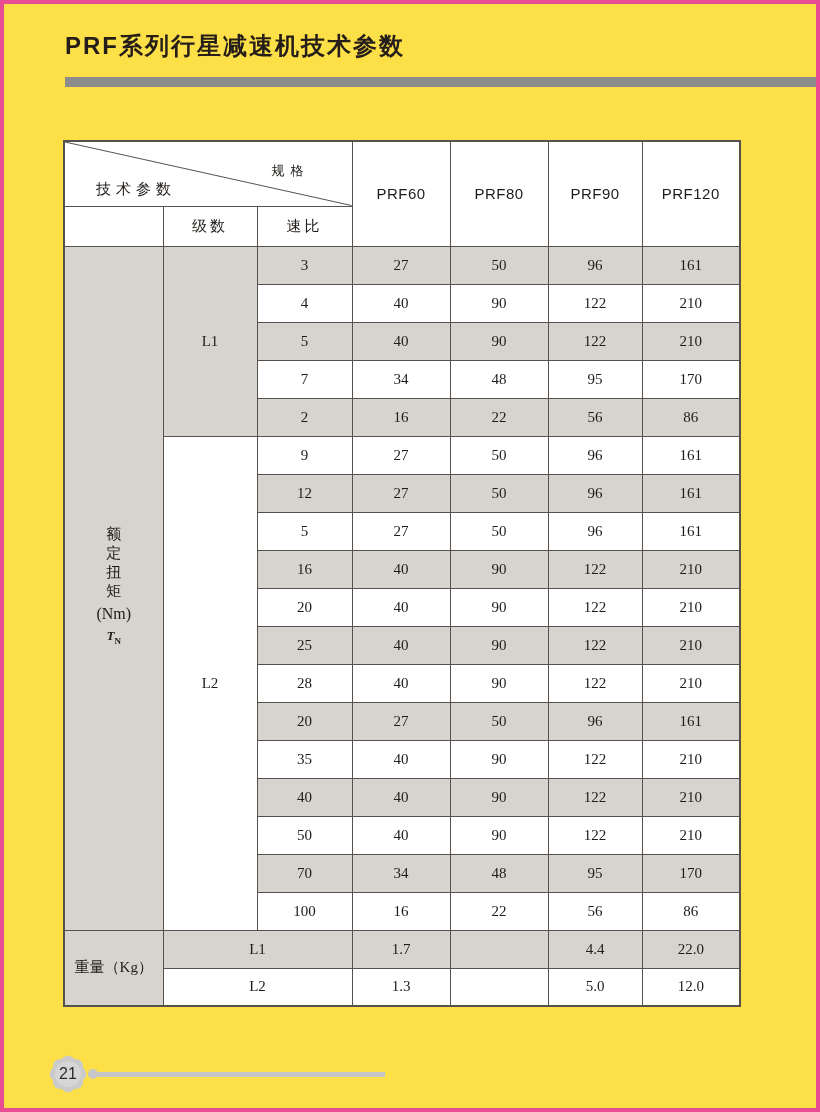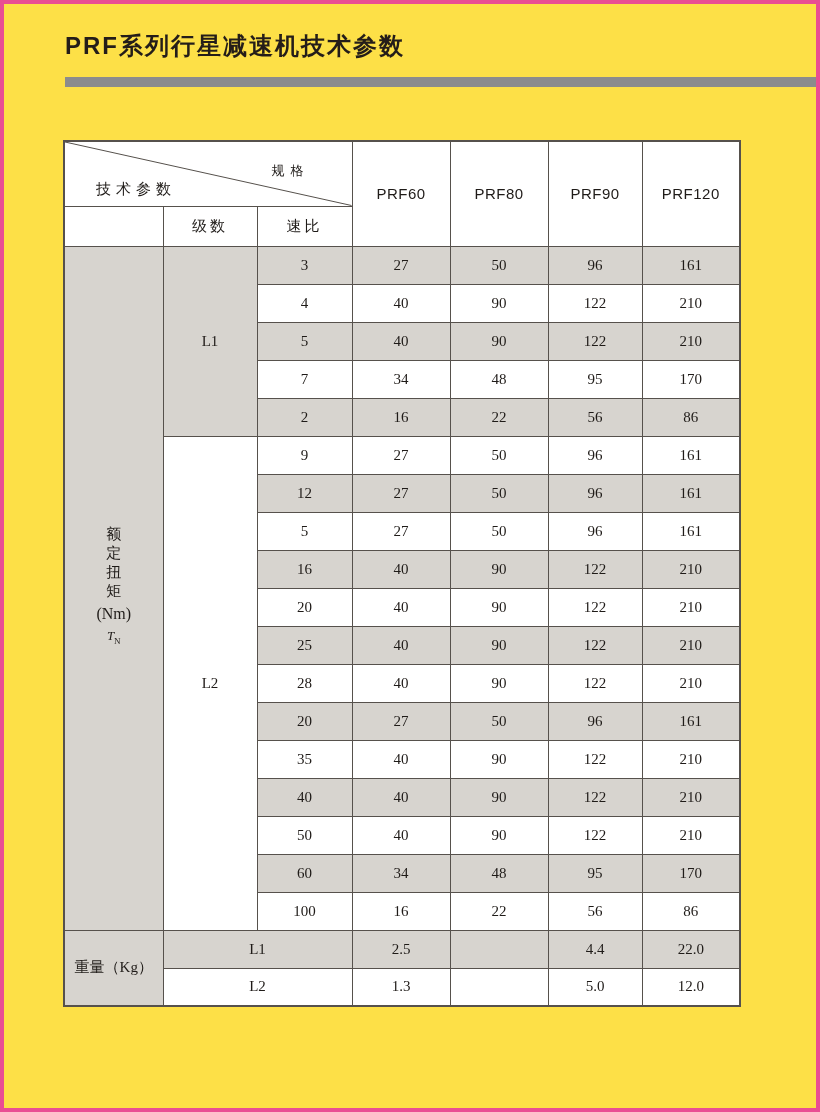--- a/index.html
+++ b/index.html
@@ -66,21 +66,21 @@
     position:absolute;bottom:7px;left:31px;
     font-family:"Liberation Sans",sans-serif;
     font-size:15px;letter-spacing:5px;
   }
   tr.shade-row td{background:#d7d4cf;}
   td.stage-cell{background:#d7d4cf;font-size:15px;}
   td.torque-cell{background:#ffffff;}
   td.weight-label{background:#ffffff;font-size:15px;}
   .vlabel{line-height:19px;font-size:15px;}
   .vlabel .unit{font-size:16px;margin-top:3px;letter-spacing:0;}
-  .vlabel .sym{font-size:13px;margin-top:3px;font-family:"Liberation Serif",serif;}
+  .vlabel .sym{font-size:13px;margin-top:3px;font-family:"Liberation Serif",serif;font-weight:bold;}
   .vlabel .sym i{font-style:italic;}
   .vlabel .sym sub{font-size:9px;}
   
   .footer-deco{position:absolute;left:0;top:1050px;width:100%;height:52px;}
   .gear-wrap{position:absolute;left:44px;top:0;width:48px;height:48px;}
   .gear-num{
     position:absolute;left:0;top:0;width:48px;height:48px;
     display:flex;align-items:center;justify-content:center;
     font-family:"Liberation Sans",sans-serif;
     font-size:16px;color:#2c2c2c;letter-spacing:0;
@@ -253,45 +253,57 @@
           <td>210</td>
         </tr>
         <tr>
           <td class="ratio">50</td>
           <td>40</td>
           <td>90</td>
           <td>122</td>
           <td>210</td>
         </tr>
         <tr class="shade-row">
-          <td class="ratio">60</td>
+          <td class="ratio">70</td>
           <td>34</td>
           <td>48</td>
           <td>95</td>
           <td>170</td>
         </tr>
         <tr>
           <td class="ratio">100</td>
           <td>16</td>
           <td>22</td>
           <td>56</td>
           <td>86</td>
         </tr>
         <tr class="shade-row">
           <td class="weight-label" rowspan="2">重量（Kg）</td>
           <td class="stage-span" colspan="2">L1</td>
-          <td>2.5</td>
+          <td>1.7</td>
           <td></td>
           <td>4.4</td>
           <td>22.0</td>
         </tr>
         <tr>
           <td class="stage-span" colspan="2">L2</td>
           <td>1.3</td>
           <td></td>
           <td>5.0</td>
           <td>12.0</td>
         </tr>
       </tbody>
   </table>
 
+  <div class="footer-deco">
+    <div class="gear-wrap">
+      <svg width="48" height="48" viewBox="0 0 48 48">
+        <rect x="9" y="9" width="30" height="30" rx="7" fill="#cacaca"></rect>
+        <rect x="9" y="9" width="30" height="30" rx="7" fill="#cacaca" transform="rotate(45 24 24)"></rect>
+        <circle cx="24" cy="24" r="13" fill="#d6d6d6"></circle>
+      </svg>
+      <span class="gear-num">21</span>
+    </div>
+    <div class="deco-dot"></div>
+    <div class="deco-line"></div>
+  </div>
 
 </div>
 
 </body></html>

